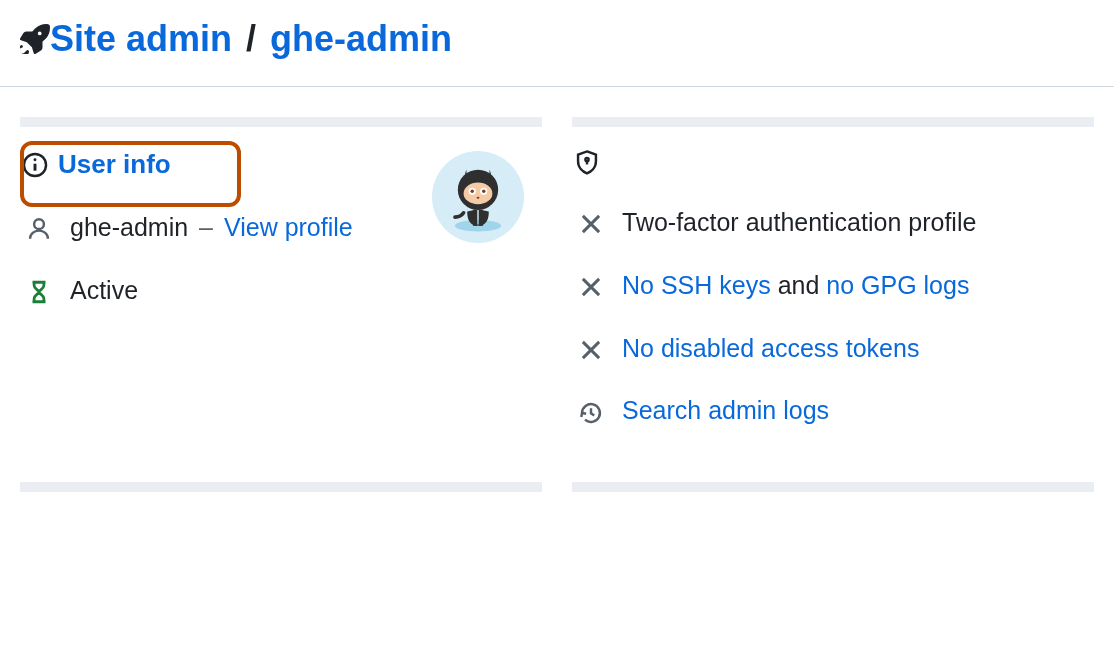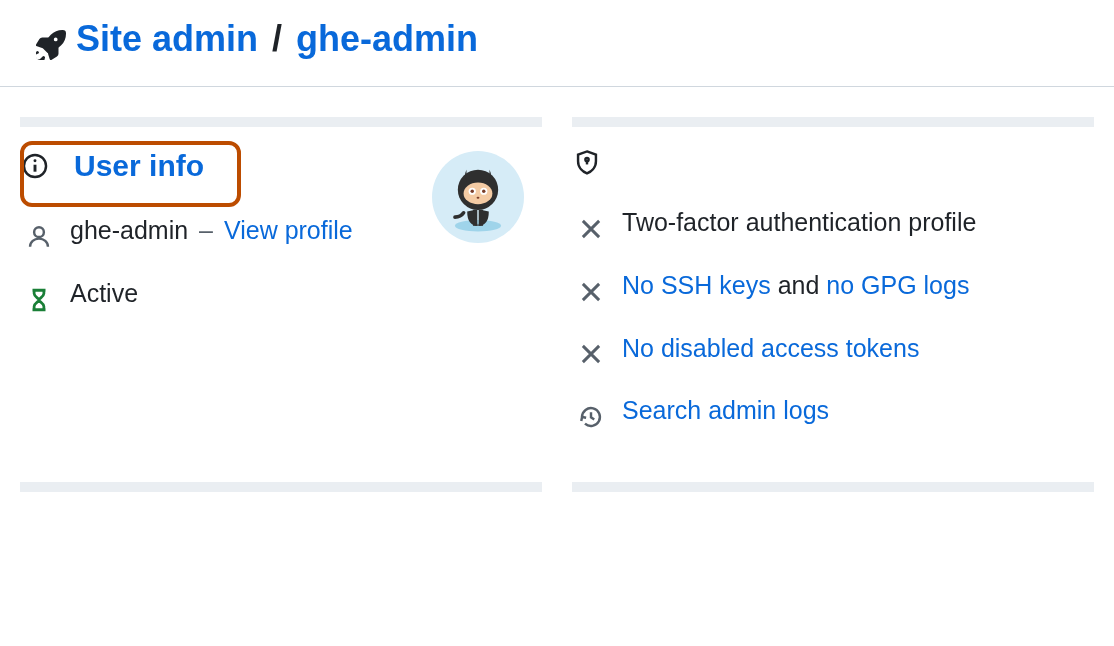--- a/index.html
+++ b/index.html
@@ -5,25 +5,24 @@
   * { box-sizing: border-box; }
   body {
     margin: 0;
     font-family: -apple-system, BlinkMacSystemFont, "Segoe UI", Helvetica, Arial, sans-serif;
     font-size: 24px;
     color: #1f2328;
     background: #fff;
     width: 1114px;
   }
   .header {
-    padding: 18px 20px 26px 36px;
+    padding: 18px 20px 26px 20px;
     border-bottom: 1px solid #d0d7de;
     display: flex;
-    align-items: flex-end;
-    gap: 10px;
+    align-items: center;
   }
   .header .title {
     font-size: 36px;
     font-weight: 600;
   }
   .header a { color: #0969da; text-decoration: none; }
   .header .sep { color: #1f2328; font-weight: 600; margin: 0 4px;}
   .rocket { width: 30px; height: 30px; }
   .cols {
     display: flex;
@@ -33,22 +32,22 @@
   .panel {
     flex: 1;
     border-top: 10px solid #eaeef2;
     border-bottom: 10px solid #eaeef2;
     padding: 16px 0 40px 0;
     position: relative;
   }
   .panel-header {
     display: flex;
     align-items: center;
-    gap: 26px;
-    font-size: 30px;
+    gap: 10px;
+    font-size: 26px;
     font-weight: 600;
     margin: 6px 0 16px 2px;
   }
   .panel-header a, .panel-header span.linklike { color: #0969da; text-decoration: none; }
   .panel-header .icon { width: 26px; height: 26px; color:#1f2328; }
   .highlight-box {
     position: absolute;
     top: 14px; left: 0;
     width: 221px; height: 66px;
     border: 4px solid #bc4c00;
@@ -58,21 +57,21 @@
   .avatar {
     position: absolute;
     top: 24px; right: 18px;
     width: 92px; height: 92px;
     border-radius: 50%;
     background: #d6ecf7;
     display:flex; align-items:center; justify-content:center;
   }
   .row {
     display: flex;
-    align-items: flex-end;
+    align-items: center;
     gap: 18px;
     padding: 12px 0 12px 6px;
   }
   .row .icon { width: 26px; height: 26px; flex: none; margin-top: 4px; color:#57606a;}
   .row .content { flex: 1; line-height: 1.55; font-size: 25px; padding-right: 100px;}
   .panel:nth-child(2) .row .content { padding-right: 10px;}
   .row a, .linktext { color: #0969da; text-decoration: none; }
   .muted-dash { color: #57606a; margin: 0 4px;}
 </style>
 </head>

